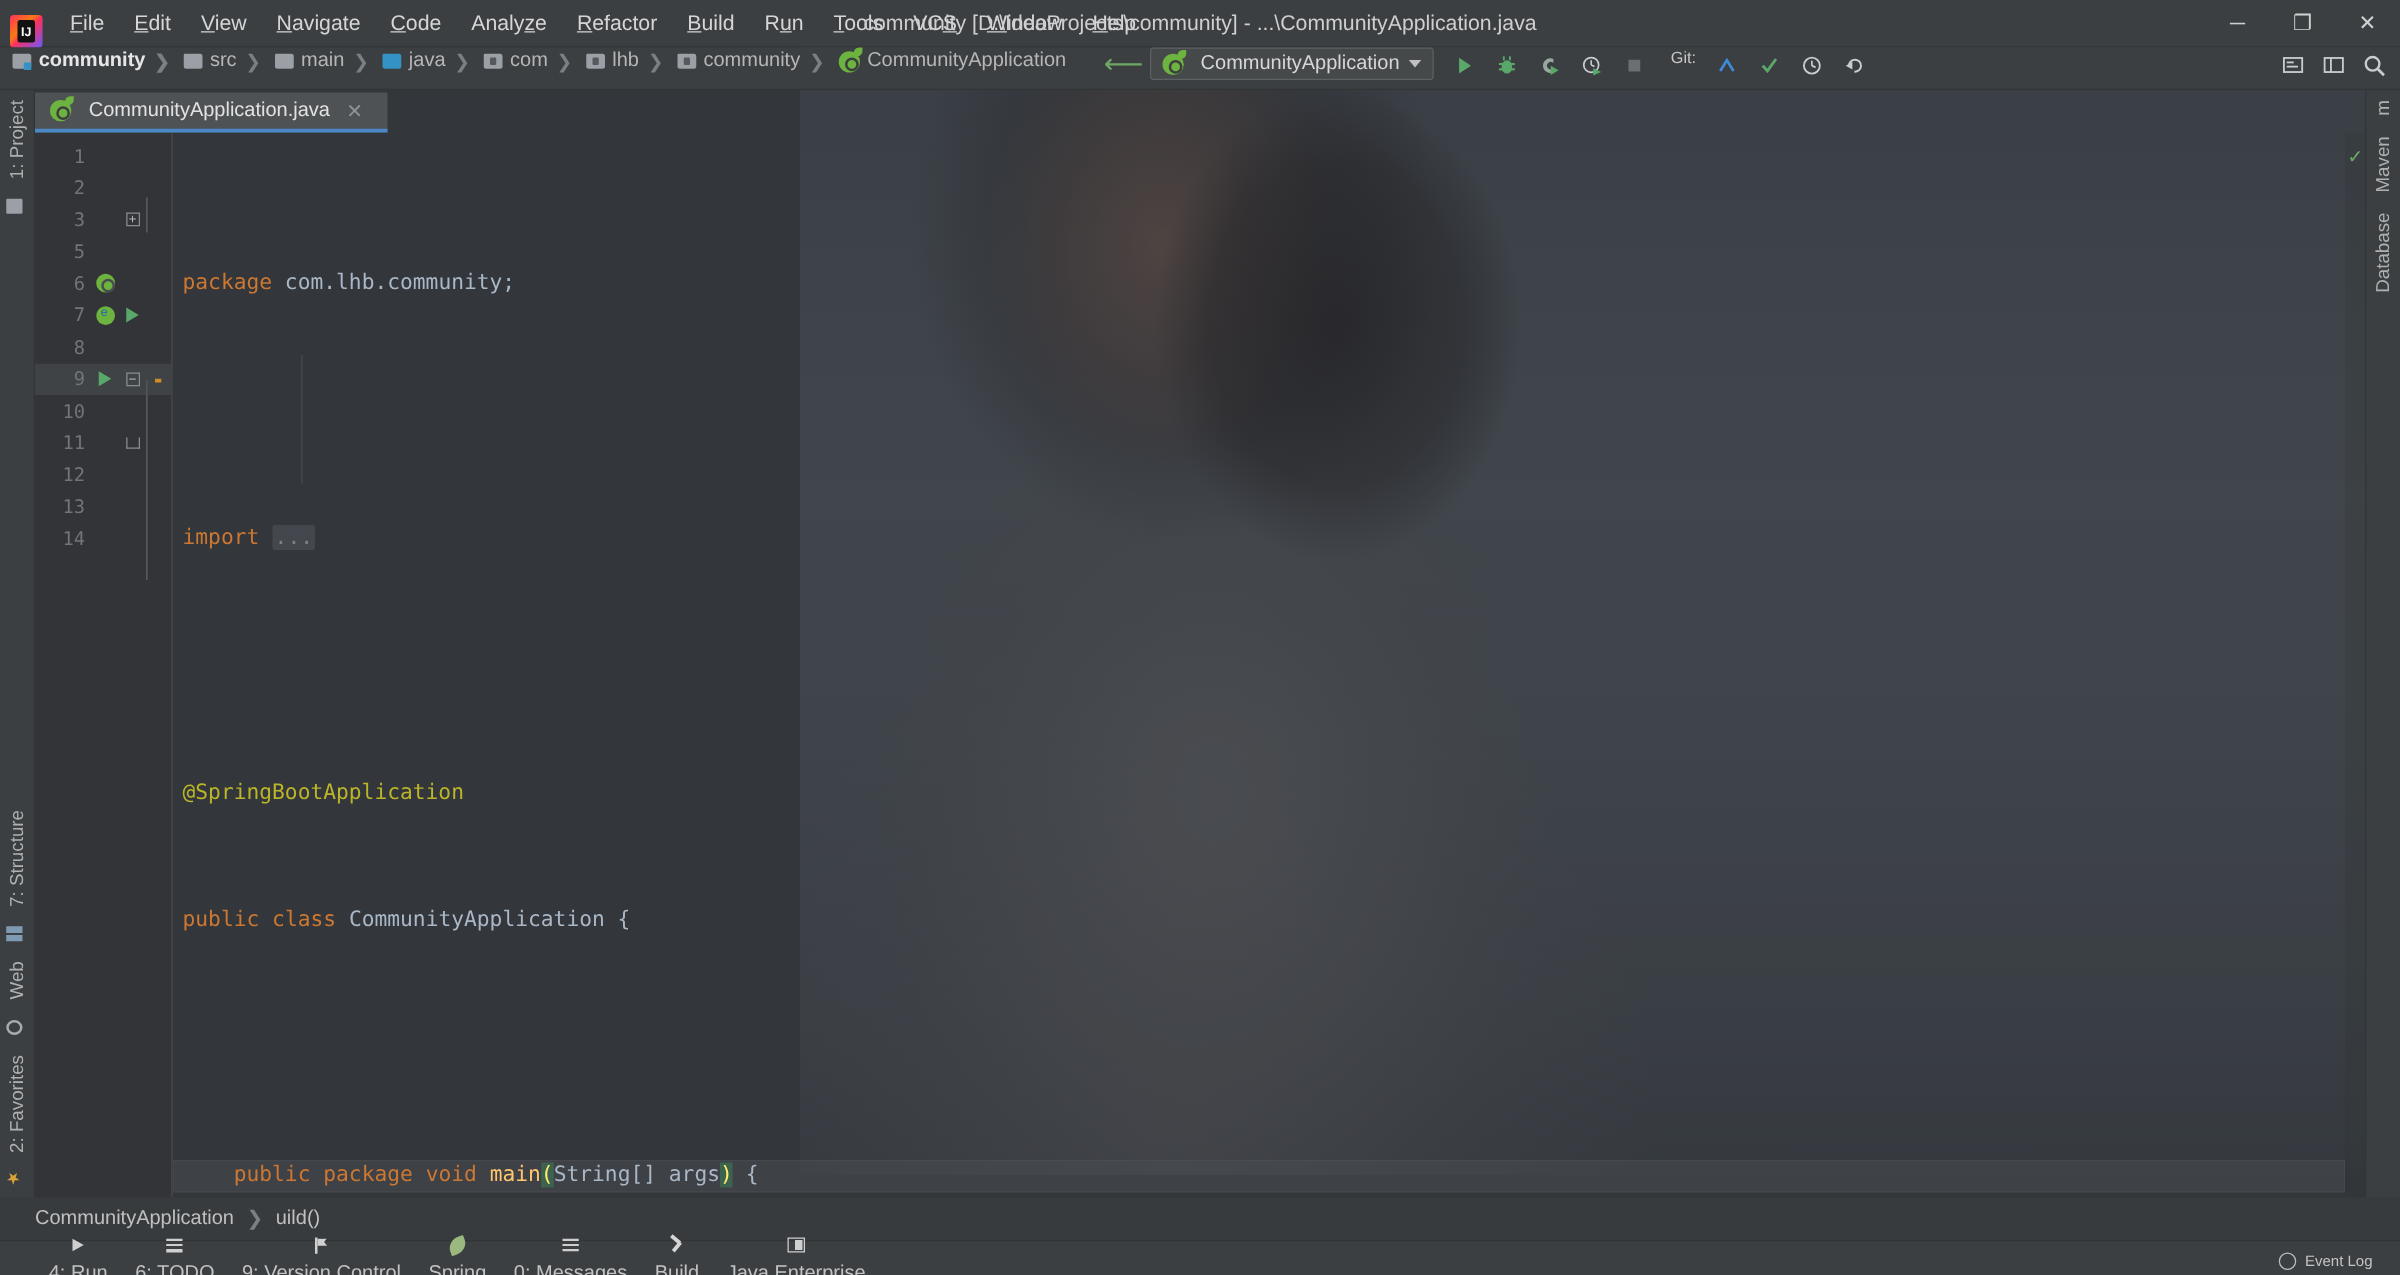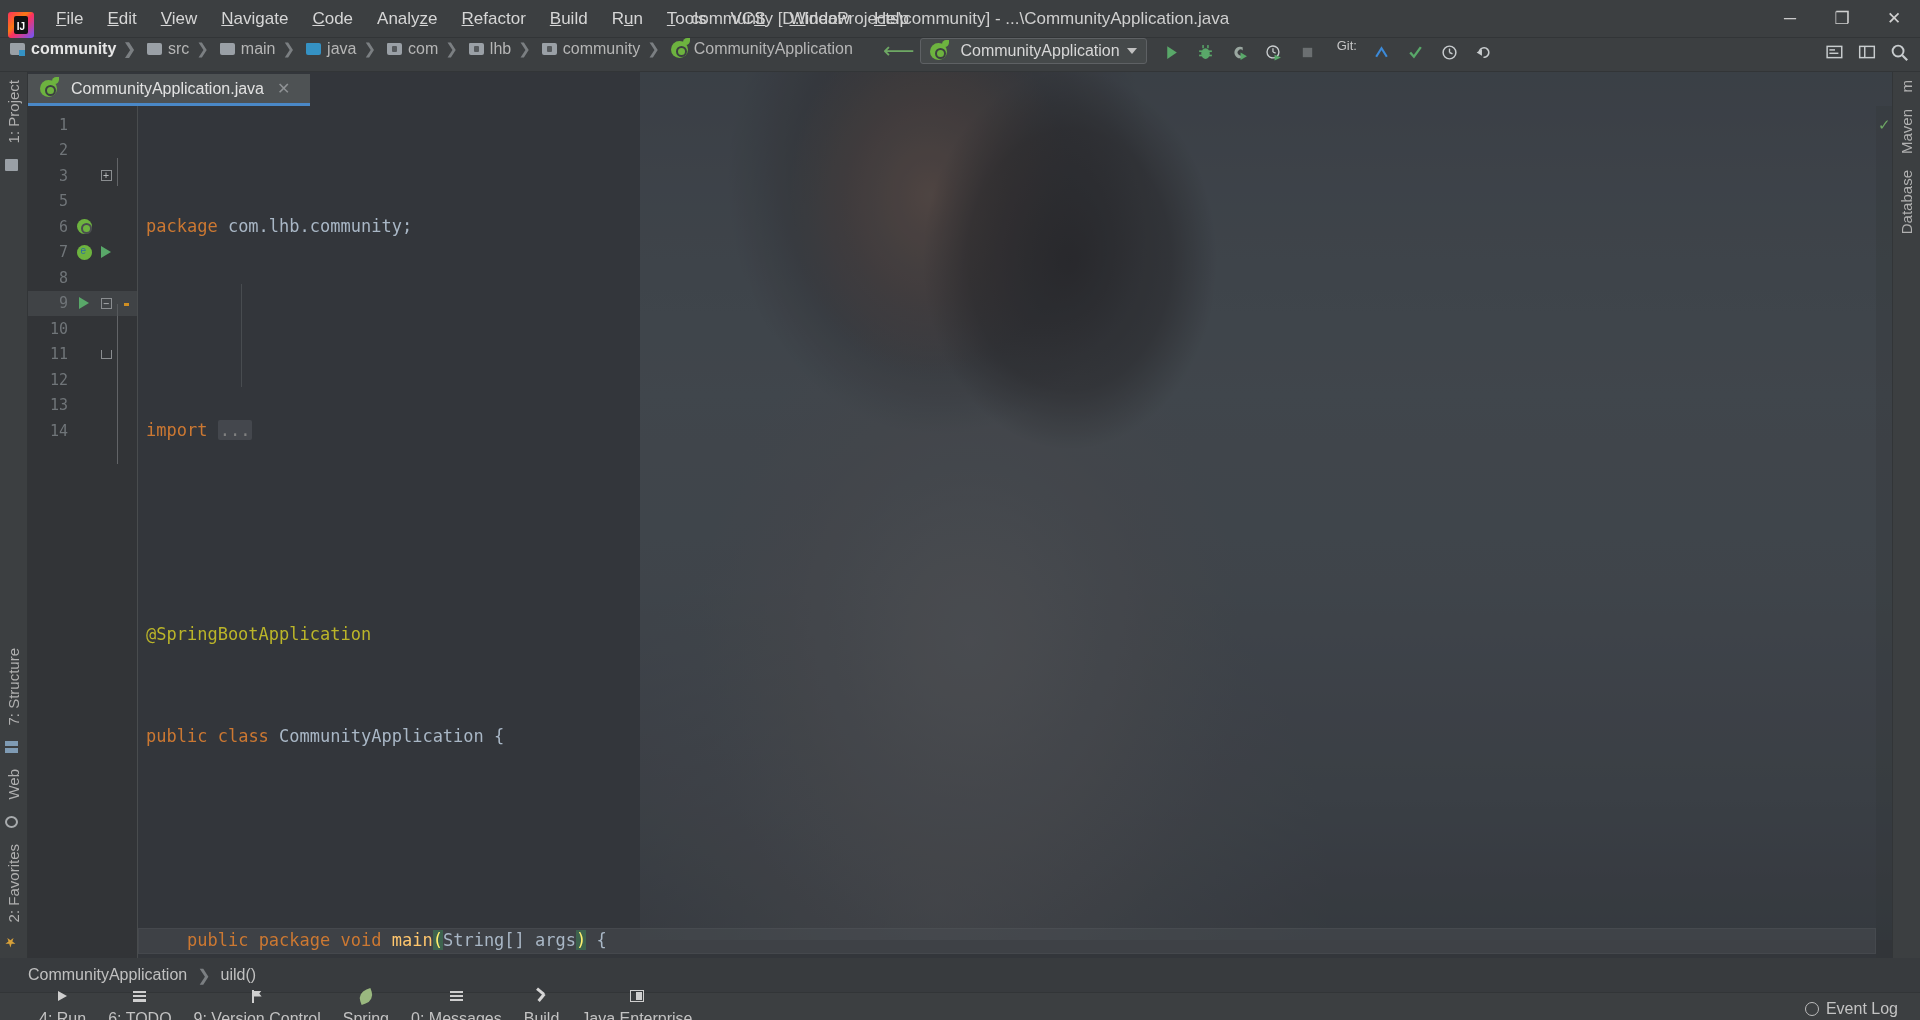--- a/index.html
+++ b/index.html
@@ -183,21 +183,21 @@
   .vcs-ico:before { content:""; position:absolute; left:1px; top:0; width:2px; height:13px; background:#cfcfcf; }
   .vcs-ico:after { content:""; position:absolute; left:3px; top:1px; width:8px; height:6px; background:#cfcfcf; clip-path:polygon(0 0,100% 0,70% 50%,100% 100%,0 100%); }
   .leaf-ico { width:14px; height:13px; background:#9ab87f; border-radius:70% 0 70% 0; transform:rotate(-20deg); }
   .msg-ico { width:13px; height:10px; background:linear-gradient(#cfcfcf 0 2px, transparent 2px 4px, #cfcfcf 4px 6px, transparent 6px 8px, #cfcfcf 8px 10px); }
   .hammer-ico { width:14px; height:14px; position:relative; }
   .hammer-ico:before { content:""; position:absolute; left:1px; top:1px; width:9px; height:3px; background:#d6d6d6; transform:rotate(40deg); }
   .hammer-ico:after { content:""; position:absolute; left:5px; top:4px; width:3px; height:9px; background:#d6d6d6; transform:rotate(40deg); }
   .je-ico { width:14px; height:12px; border:1px solid #cfcfcf; position:relative; }
   .je-ico:after { content:""; position:absolute; right:1px; top:1px; width:6px; height:8px; background:#cfcfcf; }
   .tb-right { margin-left:auto; display:flex; align-items:center; padding-right:14px; }
-  .eventlog { display:flex; align-items:center; gap:7px; font-size:16px; color:#c3c3c3; padding:3px 8px; }
+  .eventlog { display:flex; align-items:center; gap:7px; font-size:12px; color:#c3c3c3; padding:3px 8px; }
   .el-ico { width:14px;height:14px;border:1.5px solid #bdbdbd;border-radius:50%; }
 </style>
 </head>
 <body>
 
 <div class="app">
 
   <div class="bg-photo"></div>
   <div class="bg-hair"></div>
   <div class="bg-dark-wash"></div>

